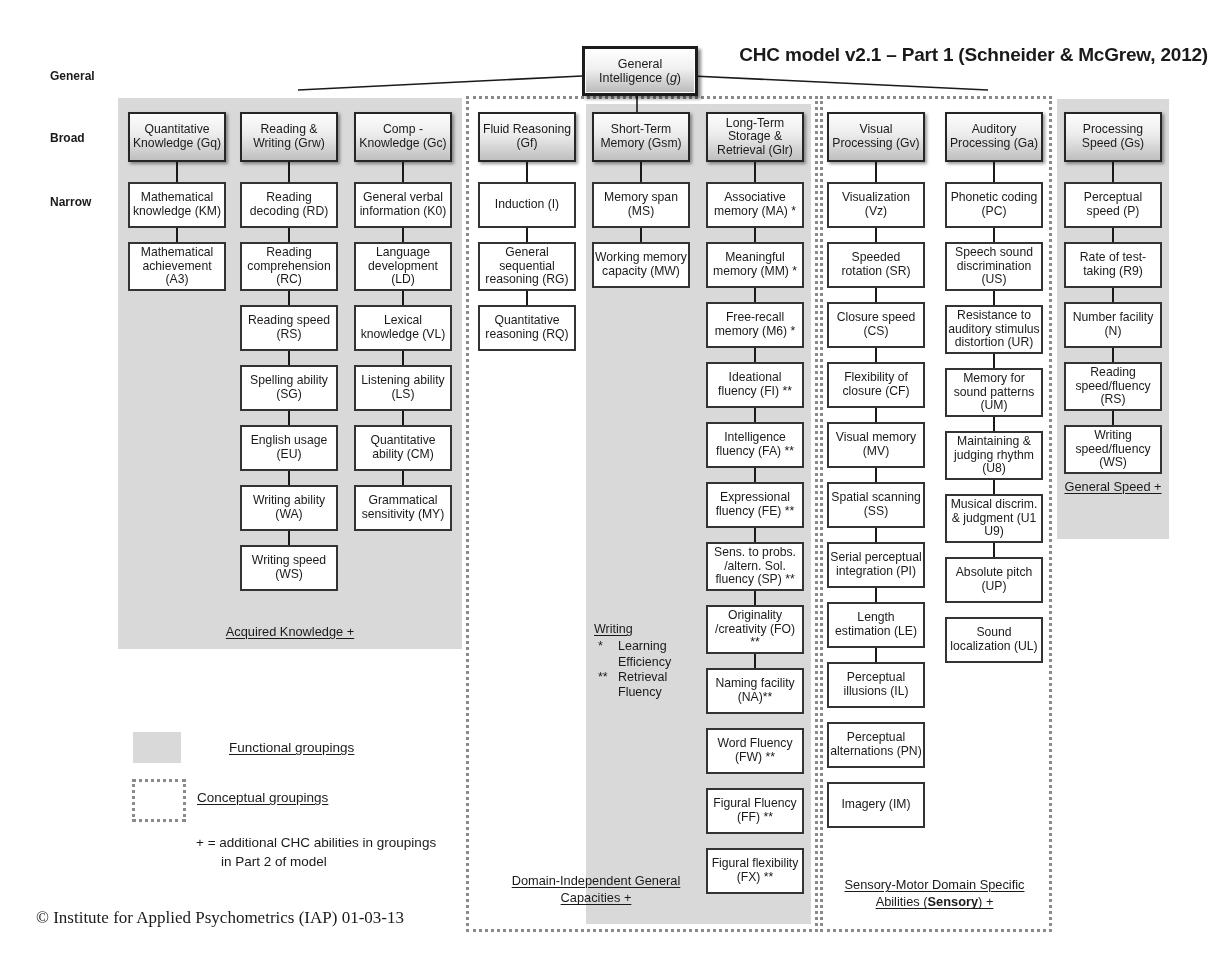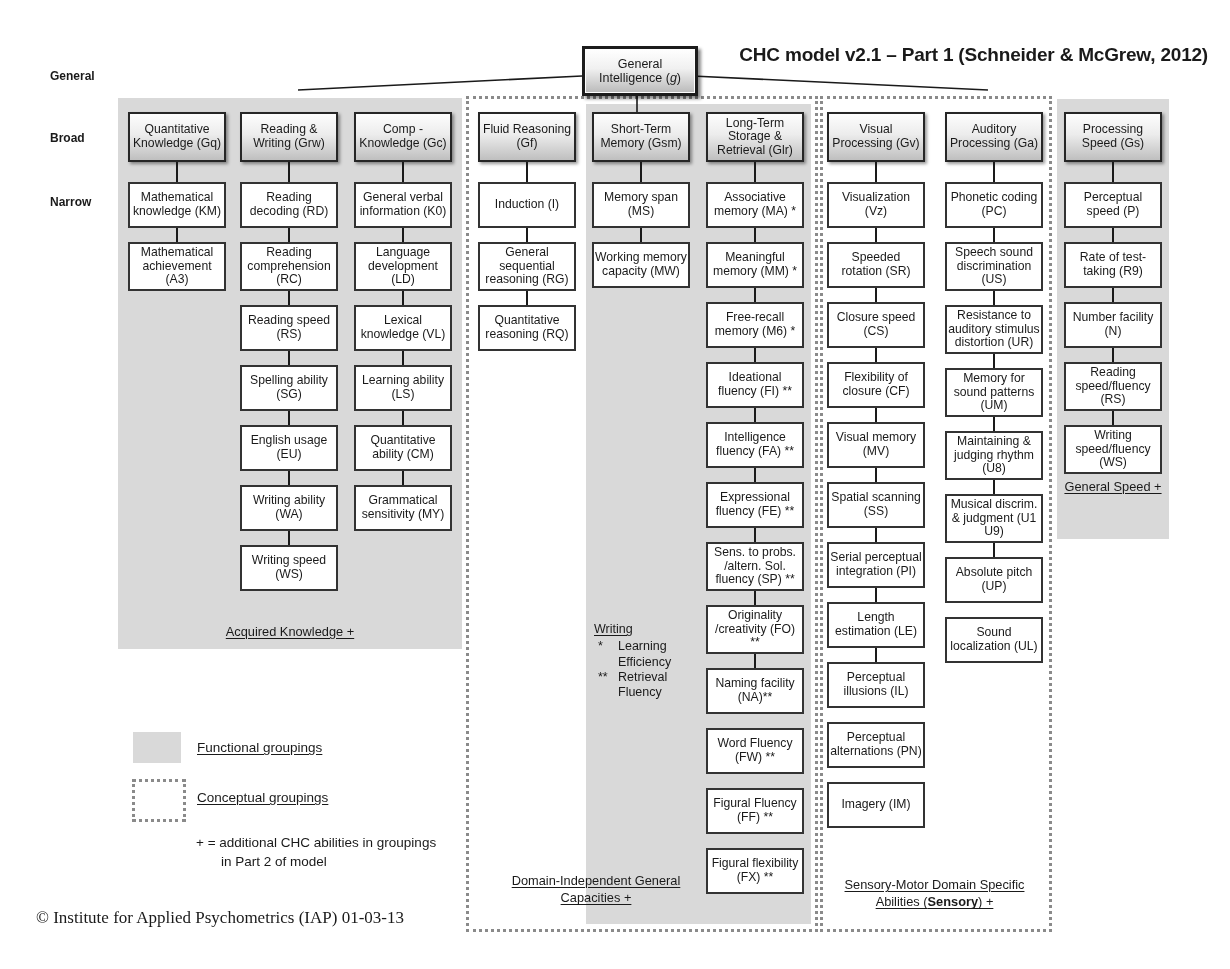--- a/index.html
+++ b/index.html
@@ -120,21 +120,21 @@
       </div>
       <div class="col" style="left: 354px; top: 112px;">
         <div class="box broad">Comp - Knowledge (Gc)</div>
         <div class="link first"></div>
         <div class="box narrow">General verbal information (K0)</div>
         <div class="link"></div>
         <div class="box narrow">Language development (LD)</div>
         <div class="link"></div>
         <div class="box narrow">Lexical knowledge (VL)</div>
         <div class="link"></div>
-        <div class="box narrow">Learning ability (LS)</div>
+        <div class="box narrow">Listening ability (LS)</div>
         <div class="link"></div>
         <div class="box narrow">Quantitative ability (CM)</div>
         <div class="link"></div>
         <div class="box narrow">Grammatical sensitivity (MY)</div>
       </div>
       <div class="col" style="left: 478px; top: 112px;">
         <div class="box broad">Fluid Reasoning (Gf)</div>
         <div class="link first"></div>
         <div class="box narrow">Induction (I)</div>
         <div class="link"></div>
@@ -250,21 +250,21 @@
           <div class="mem-text">Learning Efficiency</div>
         </div>
         <div class="mem-row">
           <div class="mem-marker">**</div>
           <div class="mem-text">Retrieval Fluency</div>
         </div>
       </div>
   </div>
 
   <div class="legend-swatch-gray"></div>
-  <div class="legend-label" style="top:740px;">Functional groupings</div>
+  <div class="legend-label" style="top:740px;margin-left:32px;">Functional groupings</div>
   <div class="legend-swatch-dotted"></div>
   <div class="legend-label" style="top:790px;">Conceptual groupings</div>
   <div class="legend-plus">
     <div>+ = additional CHC abilities in groupings</div>
     <div class="indent">in Part 2 of model</div>
   </div>
 
   <div class="copyright">© Institute for Applied Psychometrics (IAP) 01-03-13</div>
 
 </div>

